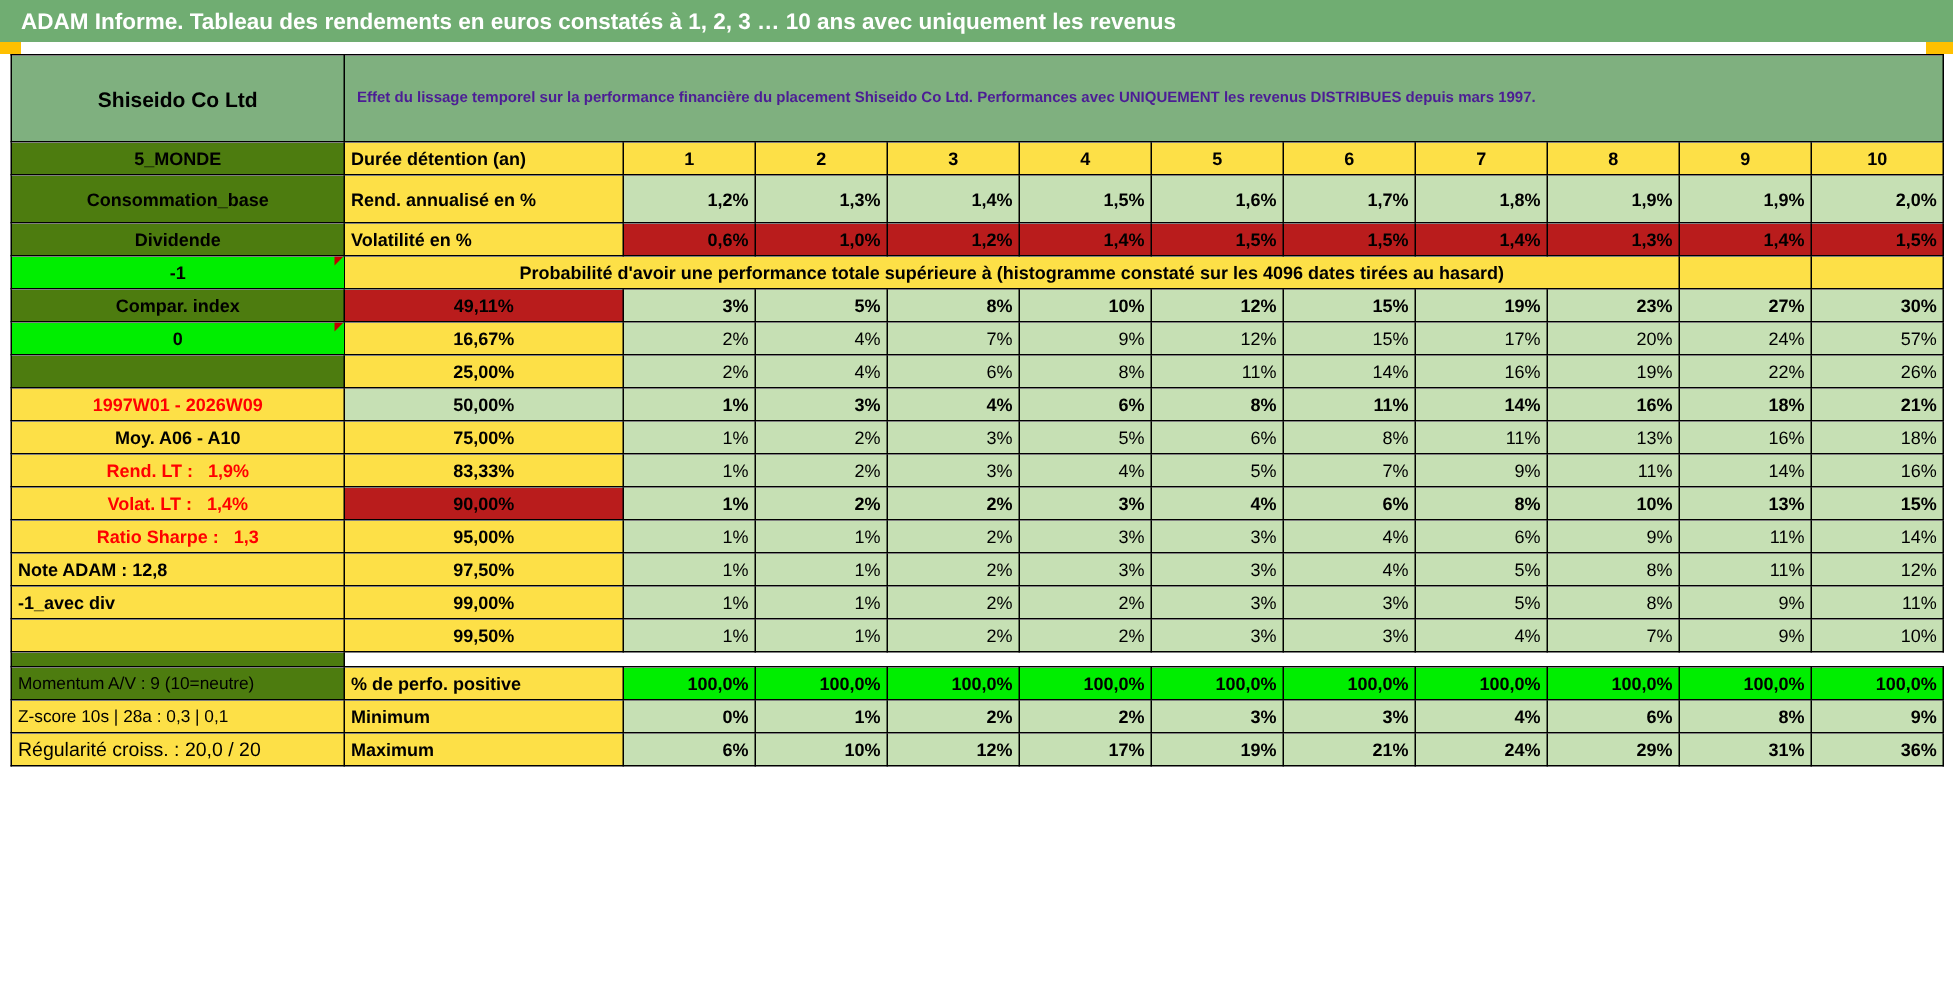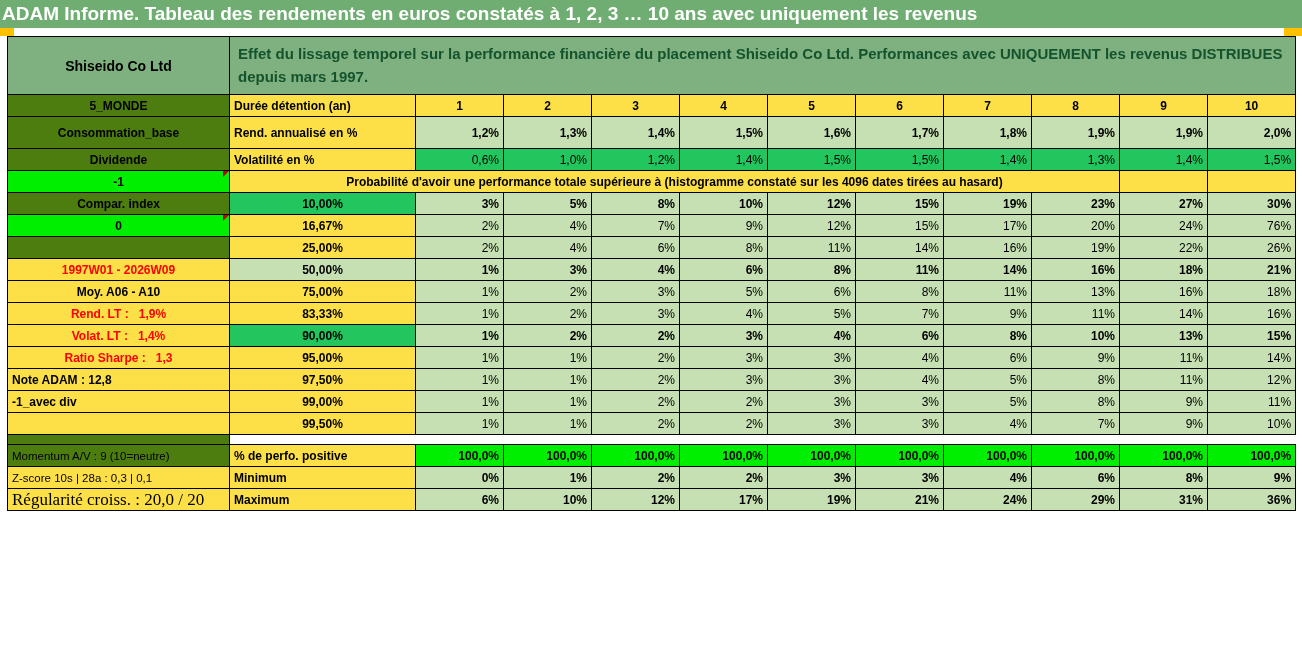--- a/index.html
+++ b/index.html
@@ -12,23 +12,23 @@
     overflow:hidden;
   }
   .page{position:relative;width:1302px;height:654px;box-sizing:border-box;}
 
   
   .banner{
     height:28px;
     background:#70AD72;
     color:#ffffff;
     font-weight:bold;
-    font-size:19px;
+    font-size:15px;
     display:flex;align-items:center;
-    padding-left:2px;
+    padding-left:14px;
     box-sizing:border-box;
   }
   .banner-strip{
     height:8px;display:flex;
   }
   .banner-strip .s1{background:#FFC000;flex:0 0 14px;}
   .banner-strip .s2{background:#ffffff;flex:1;}
   .banner-strip .s3{background:#FFC000;flex:0 0 18px;}
 
   
@@ -47,29 +47,29 @@
   .l{text-align:left;}
   .b{font-weight:bold;}
 
   
   .colA{width:222px;}
   .colB{width:186px;}
   .colN{width:88px;}
   .green-light{background:#4d7c0f;}
   .green-pale{background:#C6E0B4;}
   .green-bright{background:#00EE00;}
-  .orange{background:#22c55e;}
+  .orange{background:#b91c1c;font-weight:bold;}
   .yellow{background:#fde047;}
   .white{background:#fde047;}
 
   .hdr-title{
     background:#7FB07F;color:#000;font-weight:bold;font-size:14px;
   }
   .desc{
-    background:#7FB07F;color:#14532d;font-weight:bold;font-size:15px;
+    background:#7FB07F;color:#4c1d95;font-weight:bold;font-size:10px;
     padding:6px 8px;line-height:1.5;white-space:normal;
   }
   .redtext{color:#FF0000;font-weight:bold;}
   .spacer-row td{border:none;height:10px;}
   .arrow{position:relative;}
   .arrow:after{
     content:"";position:absolute;top:0;right:0;
     border-style:solid;border-width:6px 6px 0 0;
     border-color:#C00000 transparent transparent transparent;
   }
@@ -155,21 +155,21 @@
 
     <tr>
       <td class="green-bright c b arrow">-1</td>
       <td class="white c b" colspan="9">Probabilité d'avoir une performance totale supérieure à (histogramme constaté sur les 4096 dates tirées au hasard)</td>
       <td class="white"></td>
       <td class="white"></td>
     </tr>
 
     <tr>
       <td class="green-light c b">Compar. index</td>
-      <td class="orange c b">10,00%</td>
+      <td class="orange c b">49,11%</td>
       <td class="green-pale r b">3%</td>
       <td class="green-pale r b">5%</td>
       <td class="green-pale r b">8%</td>
       <td class="green-pale r b">10%</td>
       <td class="green-pale r b">12%</td>
       <td class="green-pale r b">15%</td>
       <td class="green-pale r b">19%</td>
       <td class="green-pale r b">23%</td>
       <td class="green-pale r b">27%</td>
       <td class="green-pale r b">30%</td>
@@ -180,21 +180,21 @@
       <td class="white c b">16,67%</td>
       <td class="green-pale r">2%</td>
       <td class="green-pale r">4%</td>
       <td class="green-pale r">7%</td>
       <td class="green-pale r">9%</td>
       <td class="green-pale r">12%</td>
       <td class="green-pale r">15%</td>
       <td class="green-pale r">17%</td>
       <td class="green-pale r">20%</td>
       <td class="green-pale r">24%</td>
-      <td class="green-pale r">76%</td>
+      <td class="green-pale r">57%</td>
     </tr>
 
     <tr>
       <td class="green-light"></td>
       <td class="white c b">25,00%</td>
       <td class="green-pale r">2%</td>
       <td class="green-pale r">4%</td>
       <td class="green-pale r">6%</td>
       <td class="green-pale r">8%</td>
       <td class="green-pale r">11%</td>
@@ -363,21 +363,21 @@
       <td class="green-pale r b">2%</td>
       <td class="green-pale r b">3%</td>
       <td class="green-pale r b">3%</td>
       <td class="green-pale r b">4%</td>
       <td class="green-pale r b">6%</td>
       <td class="green-pale r b">8%</td>
       <td class="green-pale r b">9%</td>
     </tr>
 
     <tr>
-      <td class="white l" style="font-size:17px;font-family:Liberation Serif, serif;">Régularité croiss. : 20,0 / 20</td>
+      <td class="white l" style="font-size:13px;">Régularité croiss. : 20,0 / 20</td>
       <td class="white l b">Maximum</td>
       <td class="green-pale r b">6%</td>
       <td class="green-pale r b">10%</td>
       <td class="green-pale r b">12%</td>
       <td class="green-pale r b">17%</td>
       <td class="green-pale r b">19%</td>
       <td class="green-pale r b">21%</td>
       <td class="green-pale r b">24%</td>
       <td class="green-pale r b">29%</td>
       <td class="green-pale r b">31%</td>

